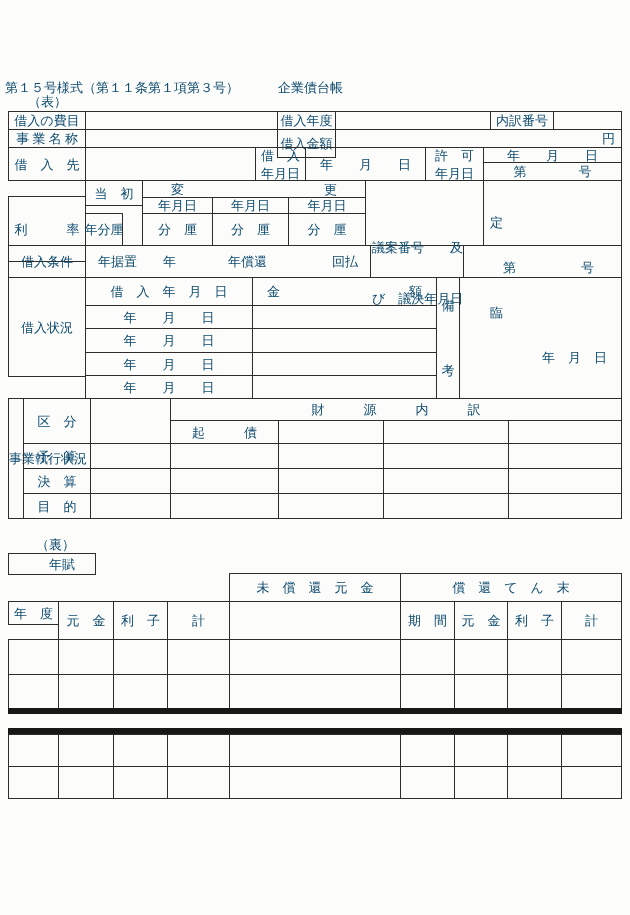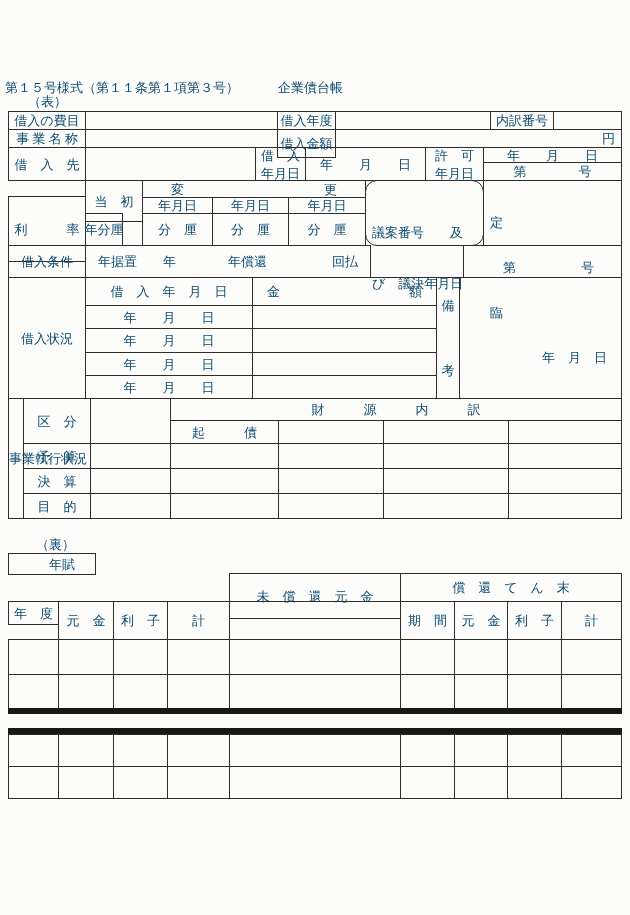--- a/index.html
+++ b/index.html
@@ -13,21 +13,21 @@
   .c{
     position:absolute;box-sizing:border-box;border:1px solid #2e2d2b;
     display:flex;align-items:center;justify-content:center;
     white-space:pre;font-size:13px;line-height:1;
   }
   .plain{position:absolute;white-space:pre;font-size:13px;line-height:1;}
   .right{justify-content:flex-end;padding-right:6px;}
   .col2{flex-direction:column;gap:5px;}
   .lines{display:block;text-align:left;}
   .lines div{white-space:pre;}
-  .prop{padding:9px 6px;line-height:17px;border-radius:12px;}
+  .prop{padding:24px 6px;line-height:17px;}
   .ratebox{padding:4px 6px;line-height:15px;}
   .between{justify-content:space-between;padding:0 28px;}
   .between2{justify-content:space-between;padding:0 14px;}
   .note{flex-direction:column;justify-content:space-between;padding:21px 0;}
   .vcell span{display:block;width:14px;word-break:break-all;line-height:17px;text-align:center;}
   .shokan{justify-content:flex-start;padding-left:77px;}
   .tab{justify-content:flex-start;padding-left:40px;}
   .bar{position:absolute;background:#181816;}
   .titlebar{position:absolute;left:5px;top:79px;display:flex;gap:39px;font-size:13px;white-space:pre;}
 </style>
@@ -62,21 +62,21 @@
   </div>
   <div class="c" style="left:305px;top:147px;width:121px;height:34px">年　　月　　日</div>
   <div class="c col2" style="left:425px;top:147px;width:59px;height:34px">
     <span>許　可</span>
     <span>年月日</span>
   </div>
   <div class="c" style="left:483px;top:147px;width:139px;height:16px">年　　月　　日</div>
   <div class="c" style="left:483px;top:162px;width:139px;height:19px">第　　　　号</div>
 
   <div class="c" style="left:8px;top:196px;width:78px;height:66px">利　　　率</div>
-  <div class="c" style="left:85px;top:180px;width:58px;height:42px">当　初</div>
+  <div class="c" style="left:85px;top:180px;width:58px;height:26px">当　初</div>
   <div class="c" style="left:85px;top:213px;width:38px;height:33px">年分厘</div>
   <div class="c between" style="left:142px;top:180px;width:224px;height:18px">
     <span>変</span>
     <span>更</span>
   </div>
   <div class="c" style="left:142px;top:197px;width:71px;height:17px">年月日</div>
   <div class="c" style="left:212px;top:197px;width:77px;height:17px">年月日</div>
   <div class="c" style="left:288px;top:197px;width:78px;height:17px">年月日</div>
   <div class="c" style="left:142px;top:213px;width:71px;height:33px">分　厘</div>
   <div class="c" style="left:212px;top:213px;width:77px;height:33px">分　厘</div>
@@ -89,21 +89,21 @@
     <div>定</div>
     <div>　第　　　　　号</div>
     <div>臨</div>
     <div>　　　　年　月　日</div>
   </div>
 
   <div class="c" style="left:8px;top:245px;width:78px;height:33px">借入条件</div>
   <div class="c" style="left:85px;top:245px;width:286px;height:33px">年据置　　年　　　　年償還　　　　　回払</div>
   <div class="c" style="left:463px;top:245px;width:159px;height:33px"></div>
 
-  <div class="c" style="left:8px;top:277px;width:78px;height:122px">借入状況</div>
+  <div class="c" style="left:8px;top:277px;width:78px;height:100px">借入状況</div>
   <div class="c" style="left:85px;top:277px;width:168px;height:29px">借　入　年　月　日</div>
   <div class="c between2" style="left:252px;top:277px;width:185px;height:29px">
     <span>金</span>
     <span>額</span>
   </div>
   <div class="c" style="left:85px;top:305px;width:168px;height:24px">年　　月　　日</div>
   <div class="c" style="left:252px;top:305px;width:185px;height:24px"></div>
   <div class="c" style="left:85px;top:328px;width:168px;height:25px">年　　月　　日</div>
   <div class="c" style="left:252px;top:328px;width:185px;height:25px"></div>
   <div class="c" style="left:85px;top:352px;width:168px;height:24px">年　　月　　日</div>
@@ -143,21 +143,21 @@
   <div class="c" style="left:23px;top:493px;width:68px;height:26px">目　的</div>
   <div class="c" style="left:90px;top:493px;width:81px;height:26px"></div>
   <div class="c" style="left:170px;top:493px;width:109px;height:26px"></div>
   <div class="c" style="left:278px;top:493px;width:106px;height:26px"></div>
   <div class="c" style="left:383px;top:493px;width:126px;height:26px"></div>
   <div class="c" style="left:508px;top:493px;width:114px;height:26px"></div>
 
   <div class="plain" style="left:36px;top:538px;">（裏）</div>
   <div class="c tab" style="left:8px;top:553px;width:88px;height:22px">年賦</div>
 
-  <div class="c" style="left:229px;top:573px;width:172px;height:46px">未　償　還　元　金</div>
+  <div class="c" style="left:229px;top:573px;width:172px;height:29px">未　償　還　元　金</div>
   <div class="c" style="left:400px;top:573px;width:222px;height:29px">償　還　て　ん　末</div>
 
   <div class="c" style="left:8px;top:601px;width:51px;height:24px">年　度</div>
   <div class="c" style="left:58px;top:601px;width:56px;height:39px">元　金</div>
   <div class="c" style="left:113px;top:601px;width:55px;height:39px">利　子</div>
   <div class="c" style="left:167px;top:601px;width:63px;height:39px">計</div>
   <div class="c" style="left:229px;top:601px;width:172px;height:39px"></div>
   <div class="c" style="left:400px;top:601px;width:55px;height:39px">期　間</div>
   <div class="c" style="left:454px;top:601px;width:54px;height:39px">元　金</div>
   <div class="c" style="left:507px;top:601px;width:55px;height:39px">利　子</div>

